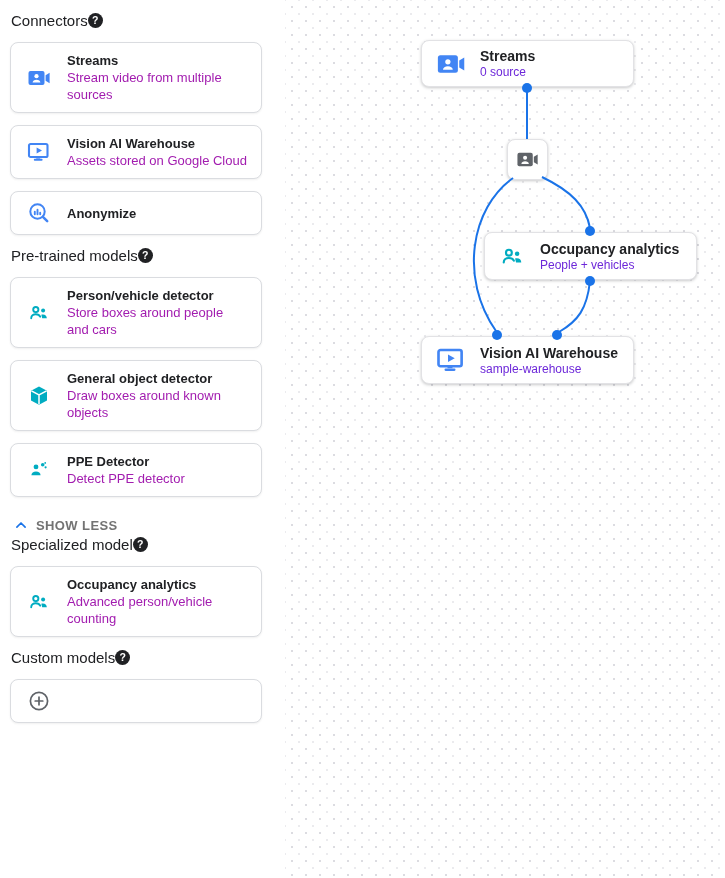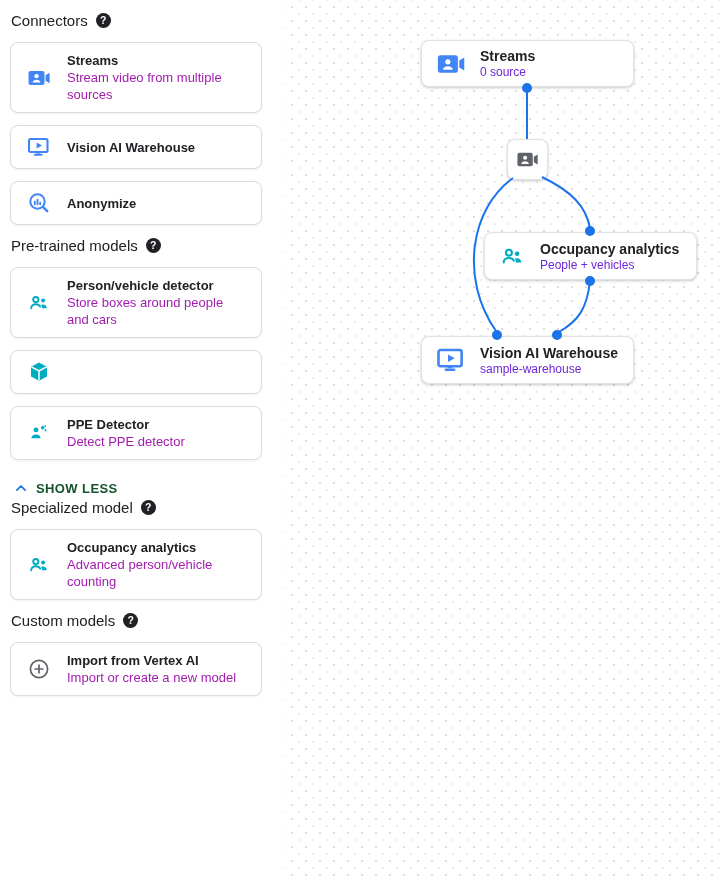--- a/index.html
+++ b/index.html
@@ -7,21 +7,21 @@
   body {
     font-family: "Liberation Sans", sans-serif;
     background:#fff; color:#202124; display:flex;
   }
   
   .sidebar {
     width:285px; min-width:285px; height:878px; background:#fff;
     padding:10px 0 0 10px; position:relative; z-index:2;
   }
   .section-heading {
-    display:flex; align-items:center; gap:8px;
+    display:flex; align-items:center; 
     font-size:15px; color:#202124; font-weight:400;
     margin:2px 0 13px 1px;
   }
   .section-heading.mt { }
   .help {
     width:15px; height:15px; border-radius:50%; background:#202124; color:#fff;
     font-size:10.5px; font-weight:700; display:inline-flex; align-items:center;
     justify-content:center; cursor:pointer; line-height:1;
   }
   .card {
@@ -30,21 +30,21 @@
     margin-bottom:12px; cursor:grab; box-shadow:0 1px 2px rgba(60,64,67,.08);
   }
   .card .cicon { flex:0 0 24px; width:24px; height:24px; }
   .card-title { font-size:13px; font-weight:700; line-height:17px; color:#202124; }
   .card-desc  { font-size:13px; font-weight:400; line-height:17px; color:#a21caf; }
   .blue { color:#4285f4; }
   .teal { color:#00acc1; }
   .grayic { color:#5f6368; }
   .show-less {
     display:flex; align-items:center; gap:6px; margin:19px 0 0 2px;
-    color:#14532d; font-size:13px; font-weight:700; letter-spacing:.4px;
+    color:#737373; font-size:13px; font-weight:700; letter-spacing:.4px;
     cursor:pointer; user-select:none;
   }
   .show-less svg { width:18px; height:18px; }
   
   .canvas {
     position:relative; flex:1; height:878px; background:#fff; z-index:1;
     background-image:
       radial-gradient(#dcdce1 1px, transparent 1.3px),
       radial-gradient(#ebebee 1px, transparent 1.3px);
     background-size:14px 14px, 14px 14px;
@@ -139,20 +139,21 @@
       <div class="card-title">Streams</div>
       <div class="card-desc">Stream video from multiple sources</div>
     </div>
   </div>
   <div class="card">
     <svg class="cicon blue">
         <use href="#sym-monitor-play"></use>
       </svg>
     <div>
       <div class="card-title">Vision AI Warehouse</div>
+      <div class="card-desc">Assets stored on Google Cloud</div>
     </div>
   </div>
   <div class="card">
     <svg class="cicon blue">
         <use href="#sym-bigquery"></use>
       </svg>
     <div>
       <div class="card-title">Anonymize</div>
     </div>
   </div>
@@ -167,20 +168,24 @@
       </svg>
     <div>
       <div class="card-title">Person/vehicle detector</div>
       <div class="card-desc">Store boxes around people and cars</div>
     </div>
   </div>
   <div class="card">
     <svg class="cicon teal">
         <use href="#sym-cube"></use>
       </svg>
+    <div>
+      <div class="card-title">General object detector</div>
+      <div class="card-desc">Draw boxes around known objects</div>
+    </div>
   </div>
   <div class="card">
     <svg class="cicon teal">
         <use href="#sym-person-gear"></use>
       </svg>
     <div>
       <div class="card-title">PPE Detector</div>
       <div class="card-desc">Detect PPE detector</div>
     </div>
   </div>
@@ -207,24 +212,20 @@
   </div>
 
   <div class="section-heading mt">
     <span>Custom models</span>
     <span class="help">?</span>
   </div>
   <div class="card">
     <svg class="cicon grayic">
         <use href="#sym-plus-circle"></use>
       </svg>
-    <div>
-      <div class="card-title">Import from Vertex AI</div>
-      <div class="card-desc">Import or create a new model</div>
-    </div>
   </div>
 
 </div>
 
 <div class="canvas">
 
   <div class="node node-streams">
     <svg width="30" height="30" viewBox="0 0 24 24" class="blue">
         <use href="#sym-videocam"></use>
       </svg>

